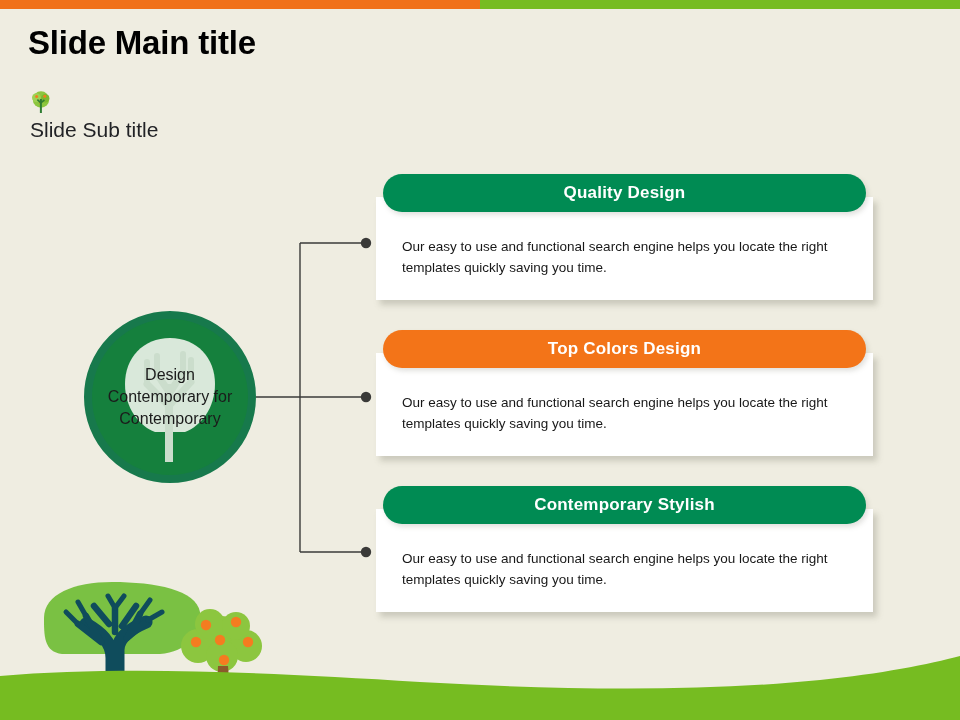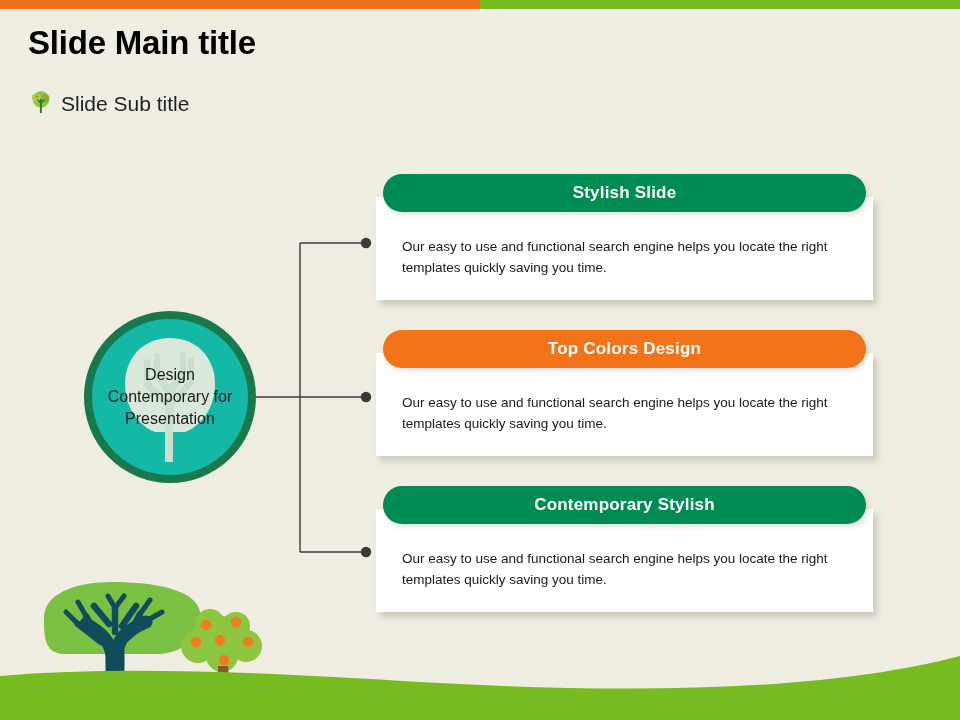--- a/index.html
+++ b/index.html
@@ -49,42 +49,42 @@
     font-weight: bold;
     color: #000000;
     letter-spacing: -0.2px;
     white-space: nowrap;
   }
   .sub-row {
     position: absolute;
     left: 30px;
     top: 90px;
     display: flex;
-    align-items: center;
-    gap: 9px;
+    align-items: flex-start;
+    flex-direction: column;
   }
   .sub-title {
     font-size: 21px;
     color: #222326;
     white-space: nowrap;
   }
 
   
   .hub {
     position: absolute;
     left: 84px;
     top: 311px;
     width: 172px;
     height: 172px;
   }
   .hub-ring {
     position: absolute;
     inset: 0;
     border-radius: 50%;
-    background: #14b8a6;
+    background: #15803d;
     border: 8px solid #17794C;
     box-sizing: border-box;
     overflow: hidden;
   }
   .hub-watermark {
     position: absolute;
     left: 50%;
     top: 50%;
     transform: translate(-50%, -50%);
     width: 150px;
@@ -217,30 +217,30 @@
     <div class="hub-ring">
       <svg class="hub-watermark" viewBox="0 0 150 150">
         <path d="M75 16 C102 16 120 36 120 62 C120 86 106 104 90 110 L60 110 C44 104 30 86 30 62 C30 36 48 16 75 16 Z" fill="#D9E8DA"></path>
         <rect x="70" y="62" width="8" height="78" fill="#CBDDCC"></rect>
         <path d="M74 84 L52 62 M74 84 L96 60 M74 70 L62 52 M74 72 L88 50" stroke="#CBDDCC" stroke-width="7" fill="none" stroke-linecap="round"></path>
         <path d="M52 62 L52 40 M96 60 L96 38 M62 52 L62 34 M88 50 L88 32" stroke="#CBDDCC" stroke-width="6" fill="none" stroke-linecap="round"></path>
       </svg>
       <div class="hub-label">
         <div>Design</div>
         <div>Contemporary for</div>
-        <div>Presentation</div>
+        <div>Contemporary</div>
       </div>
     </div>
   </div>
 
   <div class="card card1">
     <div class="card-body">
       <div class="card-text">Our easy to use and functional  search engine helps  you locate the right templates quickly saving you time.</div>
     </div>
-    <div class="card-head head-green">Stylish Slide</div>
+    <div class="card-head head-green">Quality Design</div>
   </div>
 
   <div class="card card2">
     <div class="card-body">
       <div class="card-text">Our easy to use and functional  search engine helps  you locate the right templates quickly saving you time.</div>
     </div>
     <div class="card-head head-orange">Top Colors Design</div>
   </div>
 
   <div class="card card3">

